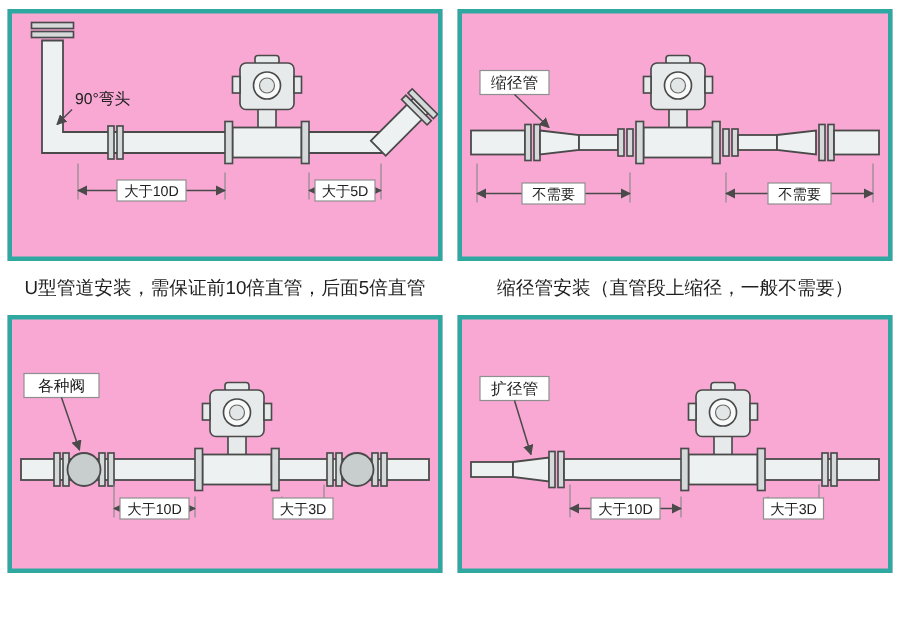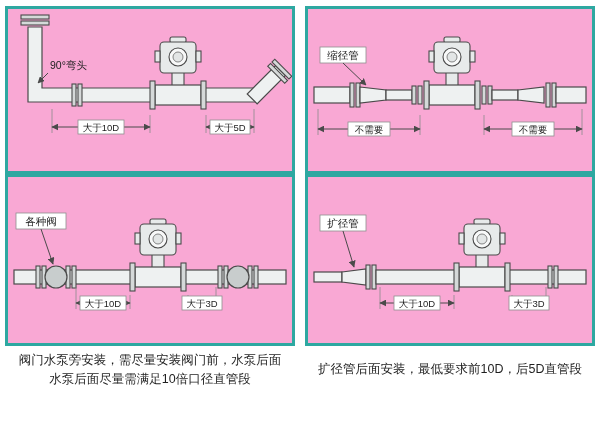--- a/index.html
+++ b/index.html
@@ -136,20 +136,28 @@
           <line x1="176" y1="106" x2="176" y2="126" class="tick"></line>
           <line x1="274" y1="100" x2="274" y2="126" class="tick"></line>
           <line x1="176" y1="120" x2="274" y2="120" class="dim" marker-start="url(#ah)" marker-end="url(#ah)"></line>
           <rect x="204" y="113" width="42" height="14" class="lblbox"></rect>
           <text x="225" y="123.5" text-anchor="middle" class="dimtxt">不需要</text>
         </g>
       </svg>
     </figure>
   </div>
 
+  <div class="captions-row r1">
+    <div class="caption-cell">
+      <div>U型管道安装，需保证前10倍直管，后面5倍直管</div>
+    </div>
+    <div class="caption-cell">
+      <div>缩径管安装（直管段上缩径，一般不需要）</div>
+    </div>
+  </div>
 
   <div class="panels-row">
 
     <figure class="panel bottom">
       <svg viewBox="0 0 284 166" width="284" height="166">
         <g>
           <rect x="6" y="93" width="272" height="14" class="pipe"></rect>
           <use href="#flg" x="28" y="89"></use>
           <use href="#flg" x="58" y="89"></use>
           <circle cx="48" cy="100" r="11" class="ball"></circle>
@@ -206,23 +214,14 @@
           <line x1="204" y1="118" x2="204" y2="132" class="tick"></line>
           <line x1="238" y1="110" x2="238" y2="132" class="tick"></line>
           <line x1="204" y1="126" x2="238" y2="126" class="dim" marker-start="url(#ah)" marker-end="url(#ah)"></line>
           <rect x="201" y="119" width="40" height="14" class="lblbox"></rect>
           <text x="221" y="129.5" text-anchor="middle" class="dimtxt">大于3D</text>
         </g>
       </svg>
     </figure>
   </div>
 
-  <div class="captions-row r2">
-    <div class="caption-cell">
-      <div>阀门水泵旁安装，需尽量安装阀门前，水泵后面</div>
-      <div>水泵后面尽量需满足10倍口径直管段</div>
-    </div>
-    <div class="caption-cell">
-      <div>扩径管后面安装，最低要求前10D，后5D直管段</div>
-    </div>
-  </div>
 
 </div>
 
 </body></html>

